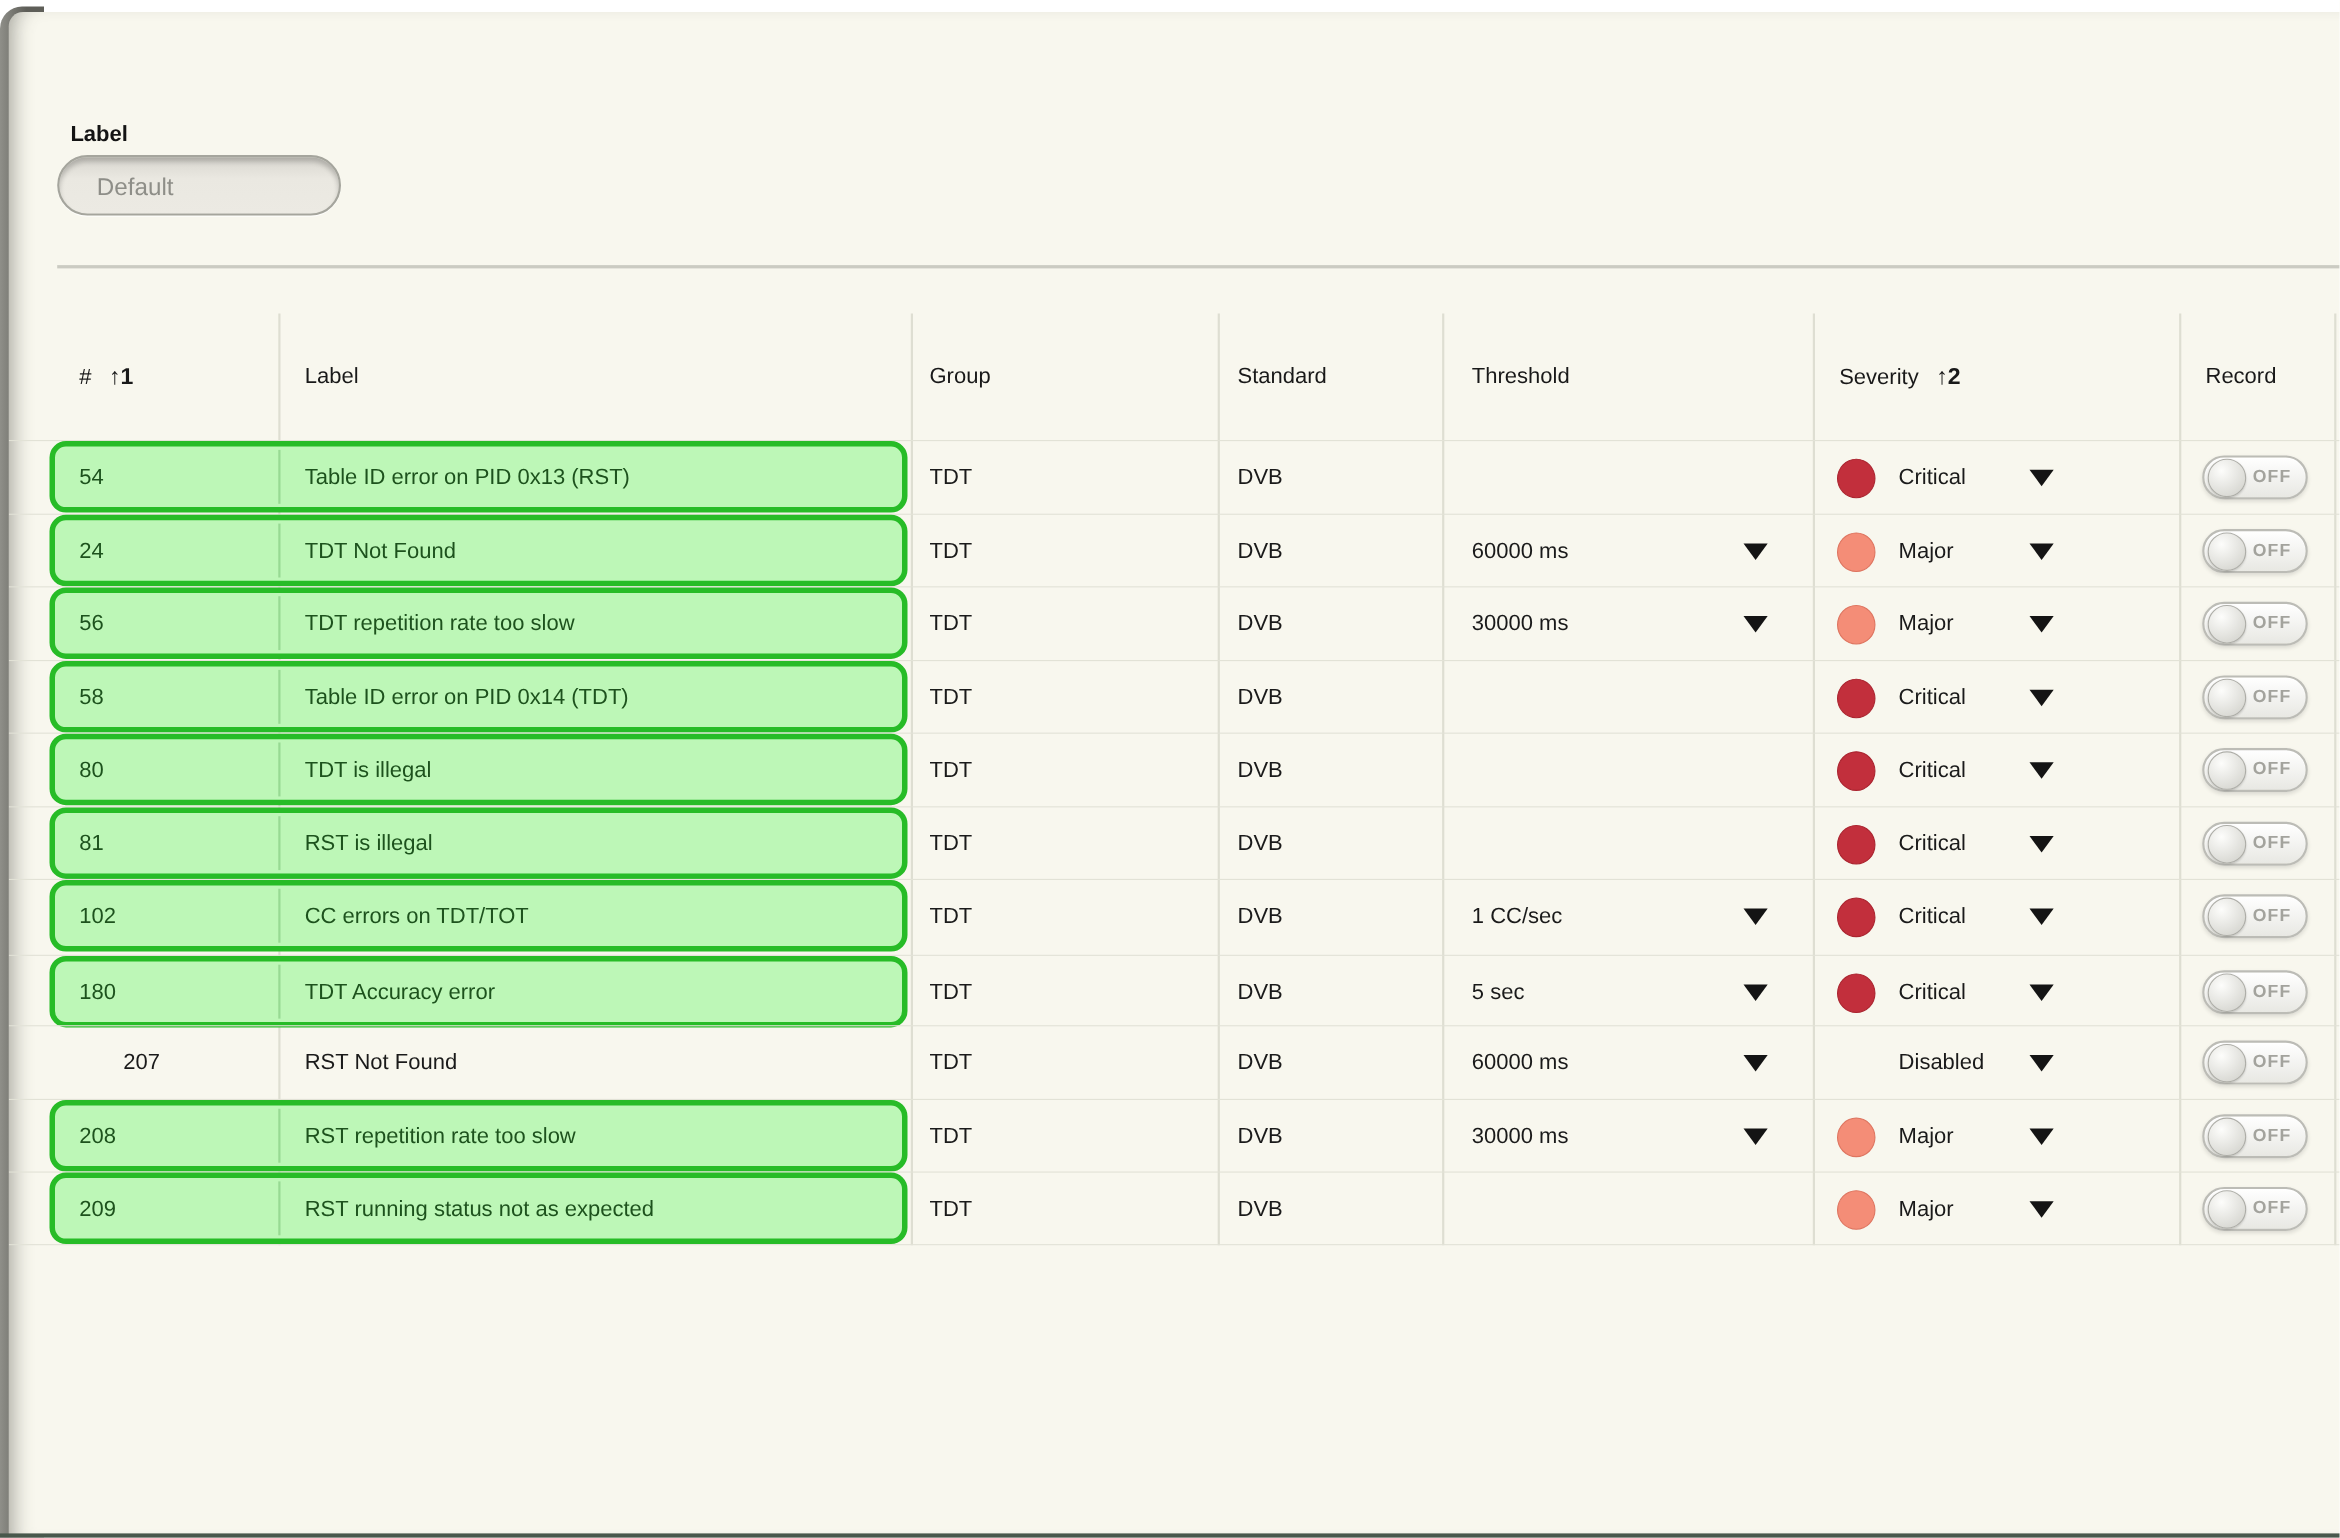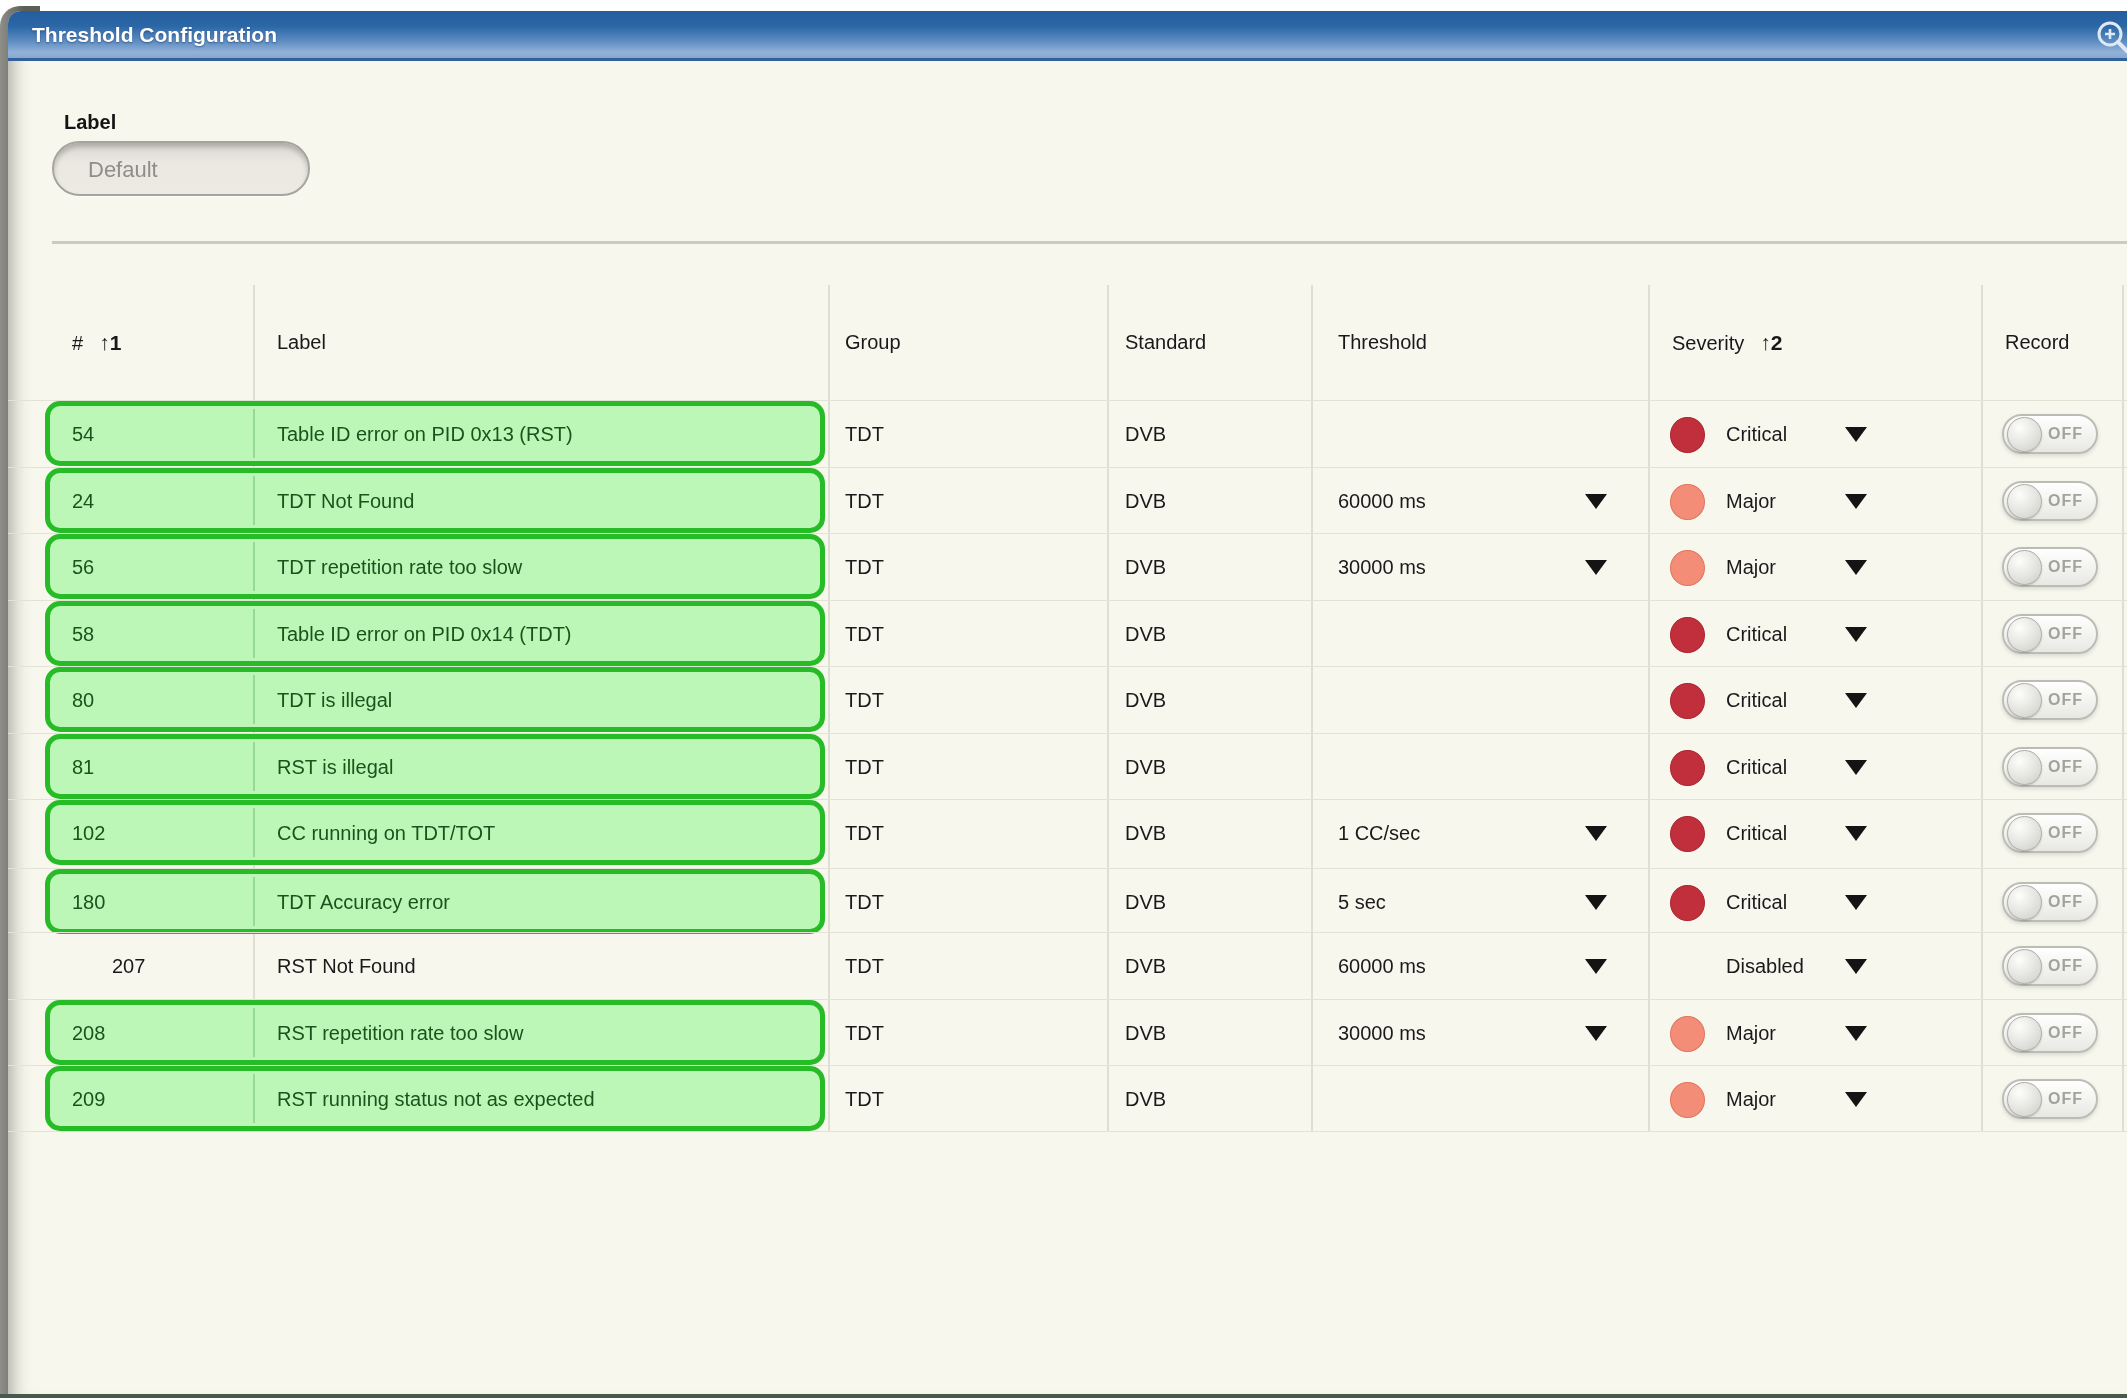--- a/index.html
+++ b/index.html
@@ -52,29 +52,20 @@
           letter-spacing:1px;color:#a3a39d;}
   .bottom-edge{position:absolute;left:0;bottom:0;width:100%;height:4px;background:#49584c;z-index:10;}
 </style>
 </head>
 <body>
 
 <div class="page">
   <div class="frame-bg"></div>
   <div class="win">
 
-    <div class="titlebar">
-      <div class="title">Threshold Configuration</div>
-      <svg class="zoomicon" viewBox="0 0 40 40">
-        <circle cx="16" cy="15" r="11" fill="none" stroke="#dfe9f6" stroke-width="3"></circle>
-        <line x1="16" y1="10" x2="16" y2="20" stroke="#dfe9f6" stroke-width="2.6"></line>
-        <line x1="11" y1="15" x2="21" y2="15" stroke="#dfe9f6" stroke-width="2.6"></line>
-        <line x1="24" y1="23" x2="34" y2="33" stroke="#dfe9f6" stroke-width="4" stroke-linecap="round"></line>
-      </svg>
-    </div>
 
     <div class="form-label">Label</div>
     <div class="label-input">
       <span>Default</span>
     </div>
     <div class="divider"></div>
 
     <div class="table" id="table">
         <div class="vline" style="left: 245px;"></div>
         <div class="vline" style="left: 820px;"></div>
@@ -188,21 +179,21 @@
           <div class="toggle">
             <div class="knob"></div>
             <div class="offlbl">OFF</div>
           </div>
         </div>
         <div class="row" style="top: 514px;">
           <div class="hl-box" style="background: rgb(189, 247, 183); border-color: rgb(39, 188, 39);">
             <div class="hl-div"></div>
           </div>
           <div class="cell hl-text" style="left: 64px;">102</div>
-          <div class="cell hl-text" style="left: 269px;">CC running on TDT/TOT</div>
+          <div class="cell hl-text" style="left: 269px;">CC errors on TDT/TOT</div>
           <div class="cell" style="left: 837px;">TDT</div>
           <div class="cell" style="left: 1117px;">DVB</div>
           <div class="cell" style="left: 1330px;">1 CC/sec</div>
           <div class="tri" style="left: 1577px;"></div>
           <div class="sevdot" style="background: rgb(194, 47, 60); border: 1px solid rgb(171, 37, 48);"></div>
           <div class="cell" style="left: 1718px;">Critical</div>
           <div class="tri" style="left: 1837px;"></div>
           <div class="toggle">
             <div class="knob"></div>
             <div class="offlbl">OFF</div>

